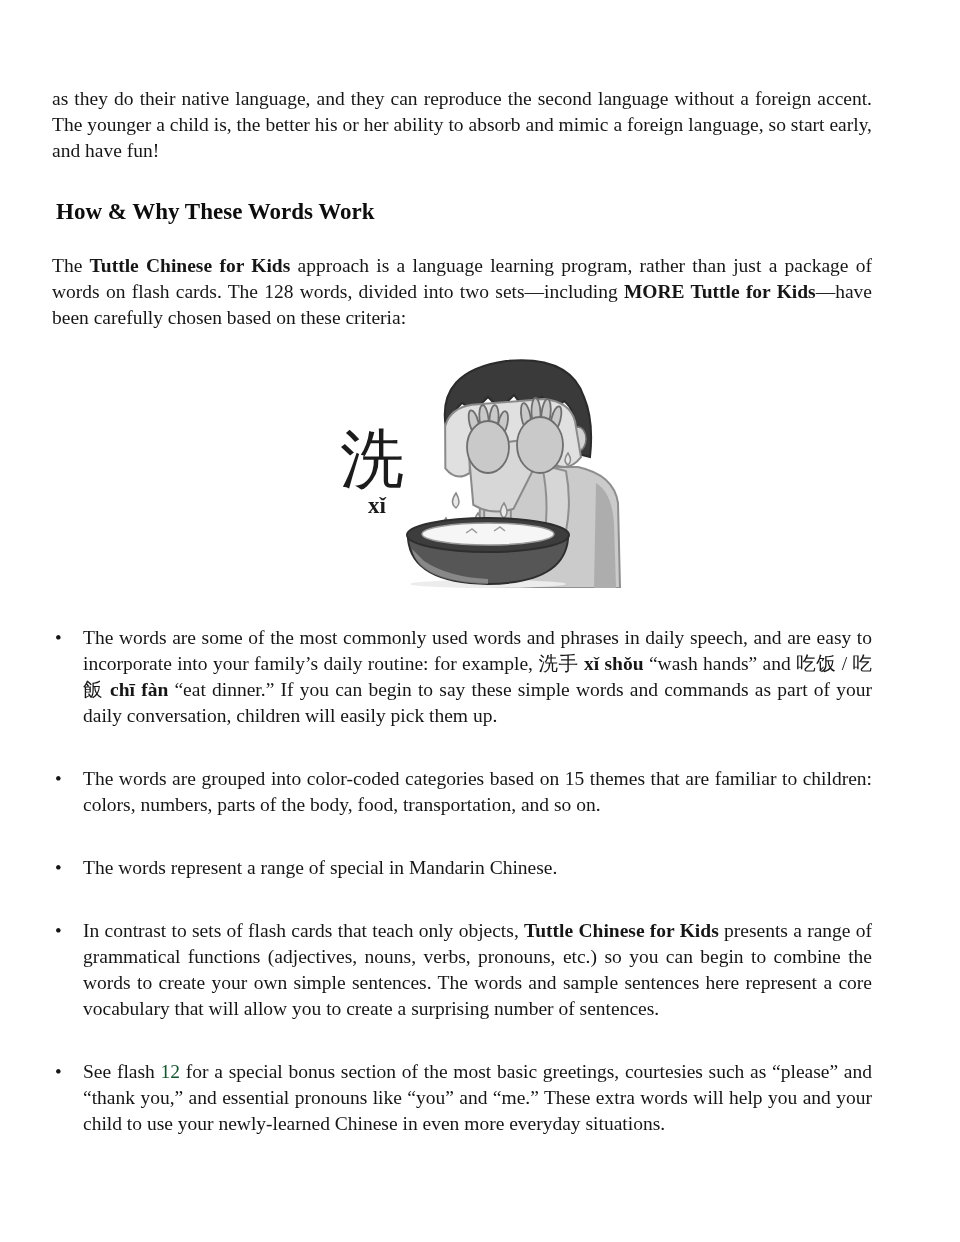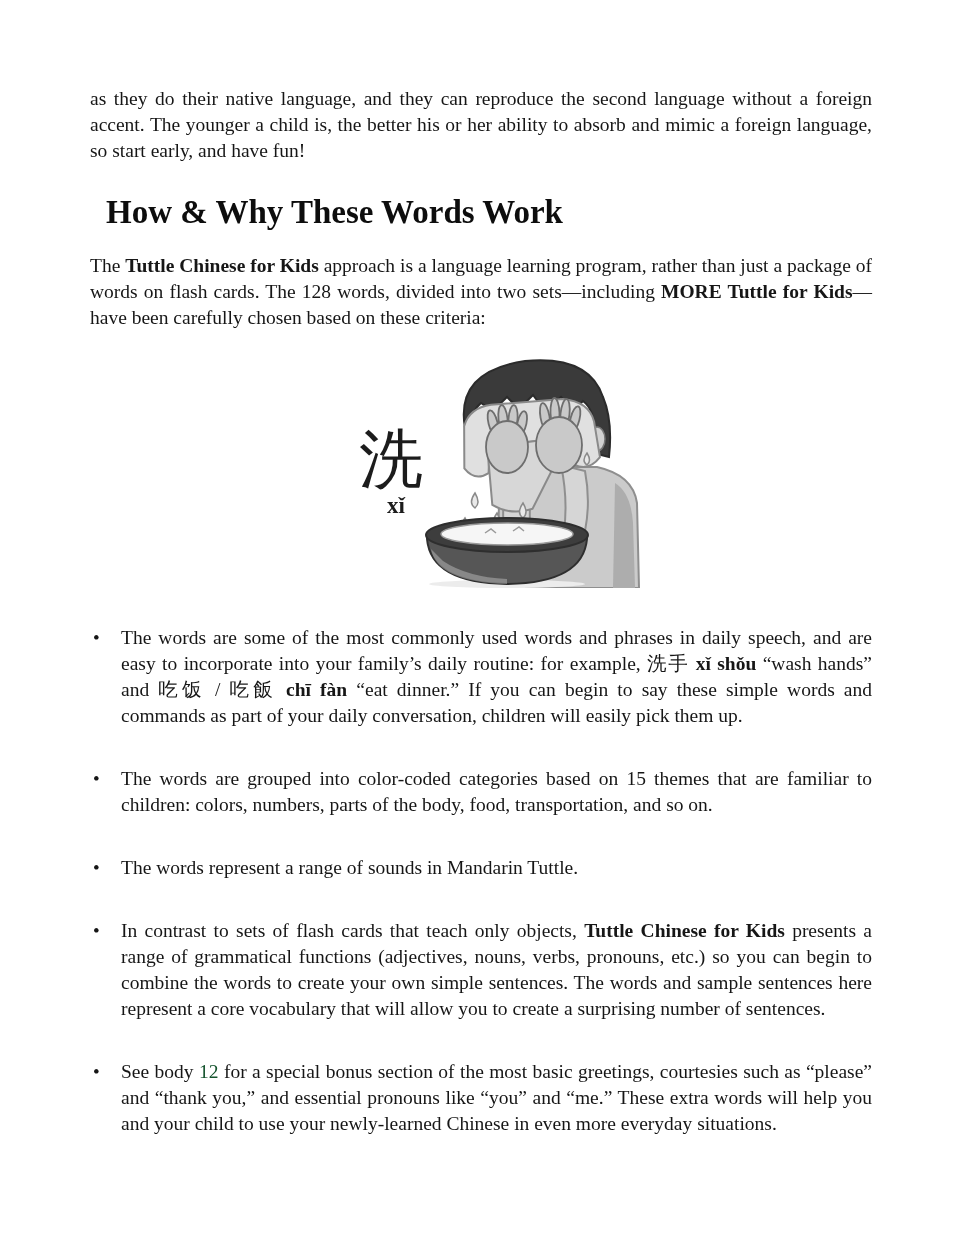--- a/index.html
+++ b/index.html
@@ -3,31 +3,31 @@
 <meta charset="utf-8">
 <style>
   html, body {
     margin: 0; padding: 0;
     width: 960px; height: 1242px;
     background: #ffffff;
     font-family: "Liberation Serif", serif;
     color: #161616;
     overflow: hidden;
   }
-  .page { padding: 86px 88px 0 90px; }
+  .page { padding: 86px 88px 0 52px; }
 
   p.body-text {
     margin: 0;
     font-size: 19.5px;
     line-height: 26px;
     text-align: justify;
   }
   h1.section-heading {
-    margin: 31px 0 24px 16px;
-    font-size: 33px;
+    margin: 31px 0 24px 4px;
+    font-size: 23px;
     line-height: 34px;
     font-weight: bold;
     font-family: "Liberation Serif", serif;
     color: #0d0d0d;
   }
   .b { font-weight: bold; }
   a.link { color: #14532d; text-decoration: none; cursor: pointer; }
 
   figure.illustration {
     margin: 22px auto 26px auto;
@@ -134,25 +134,25 @@
     <li>
       <span class="marker">•</span>
       <div class="li-text"><span>The words are some of the most commonly used words and phrases in daily speech, and are easy to incorporate into your family’s daily routine: for example, 洗手 </span><span class="b">xǐ shǒu</span><span> “wash hands” and 吃饭 / 吃飯 </span><span class="b">chī fàn</span><span> “eat dinner.” If you can begin to say these simple words and commands as part of your daily conversation, children will easily pick them up.</span></div>
     </li>
     <li>
       <span class="marker">•</span>
       <div class="li-text"><span>The words are grouped into color-coded categories based on 15 themes that are familiar to children: colors, numbers, parts of the body, food, transportation, and so on.</span></div>
     </li>
     <li>
       <span class="marker">•</span>
-      <div class="li-text"><span>The words represent a range of sounds in Mandarin Tuttle.</span></div>
+      <div class="li-text"><span>The words represent a range of special in Mandarin Chinese.</span></div>
     </li>
     <li>
       <span class="marker">•</span>
       <div class="li-text"><span>In contrast to sets of flash cards that teach only objects, </span><span class="b">Tuttle Chinese for Kids</span><span> presents a range of grammatical functions (adjectives, nouns, verbs, pronouns, etc.) so you can begin to combine the words to create your own simple sentences. The words and sample sentences here represent a core vocabulary that will allow you to create a surprising number of sentences.</span></div>
     </li>
     <li>
       <span class="marker">•</span>
-      <div class="li-text"><span>See body </span><a class="link" href="#">12</a><span> for a special bonus section of the most basic greetings, courtesies such as “please” and “thank you,” and essential pronouns like “you” and “me.” These extra words will help you and your child to use your newly-learned Chinese in even more everyday situations.</span></div>
+      <div class="li-text"><span>See flash </span><a class="link" href="#">12</a><span> for a special bonus section of the most basic greetings, courtesies such as “please” and “thank you,” and essential pronouns like “you” and “me.” These extra words will help you and your child to use your newly-learned Chinese in even more everyday situations.</span></div>
     </li>
   </ul>
 
 </div>
 
 </body></html>

